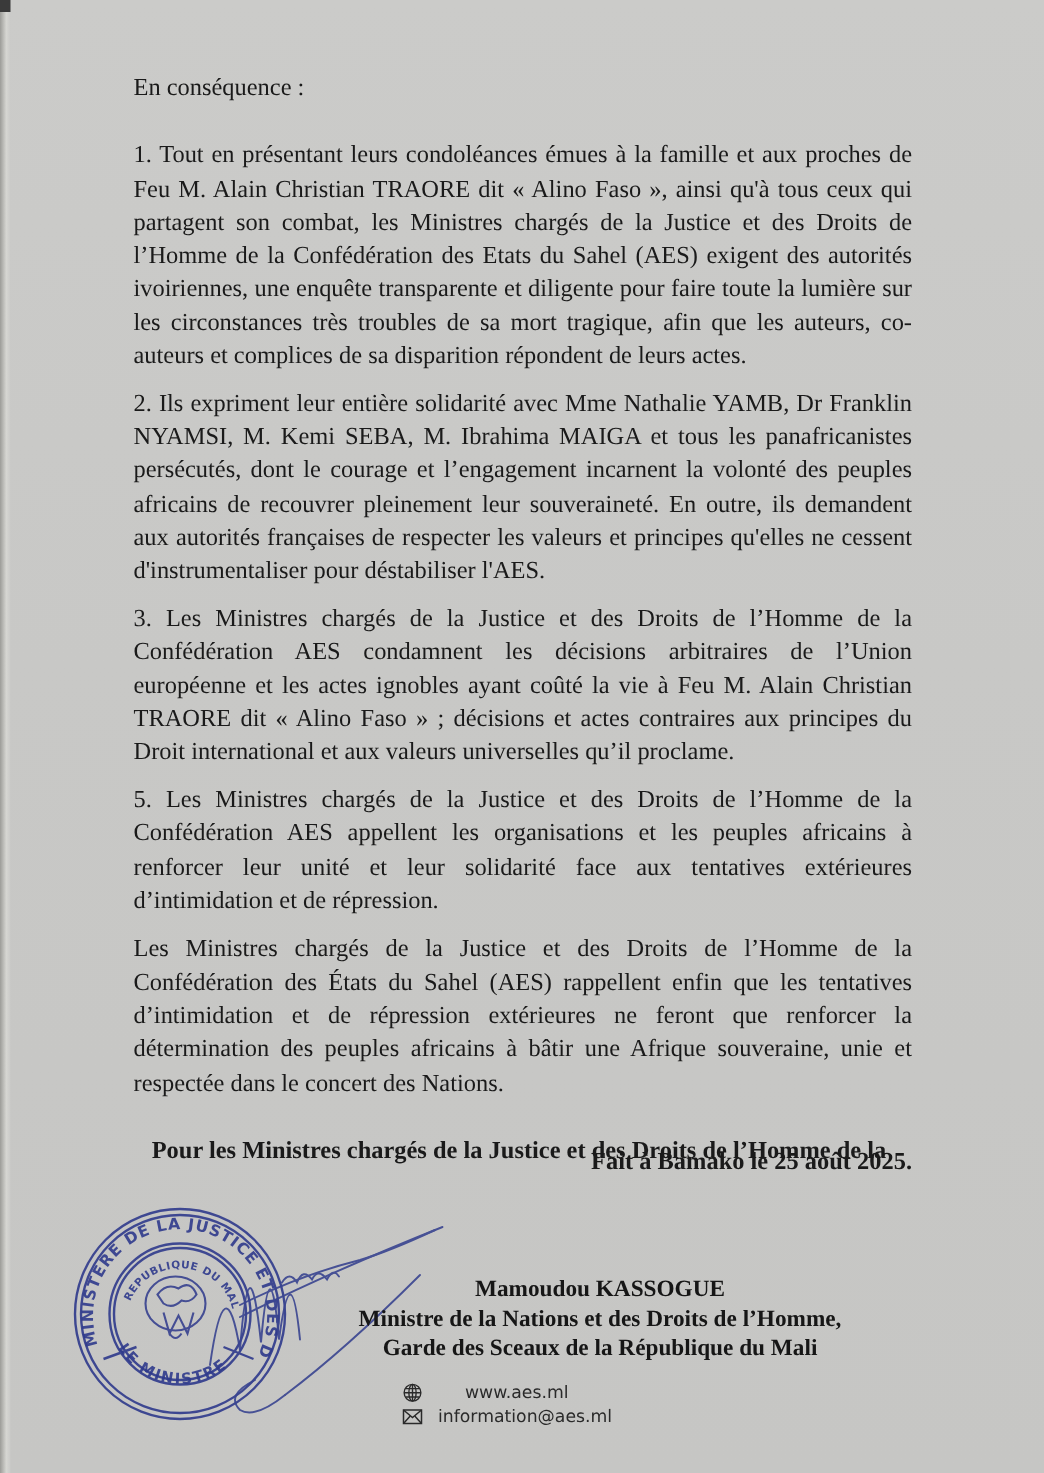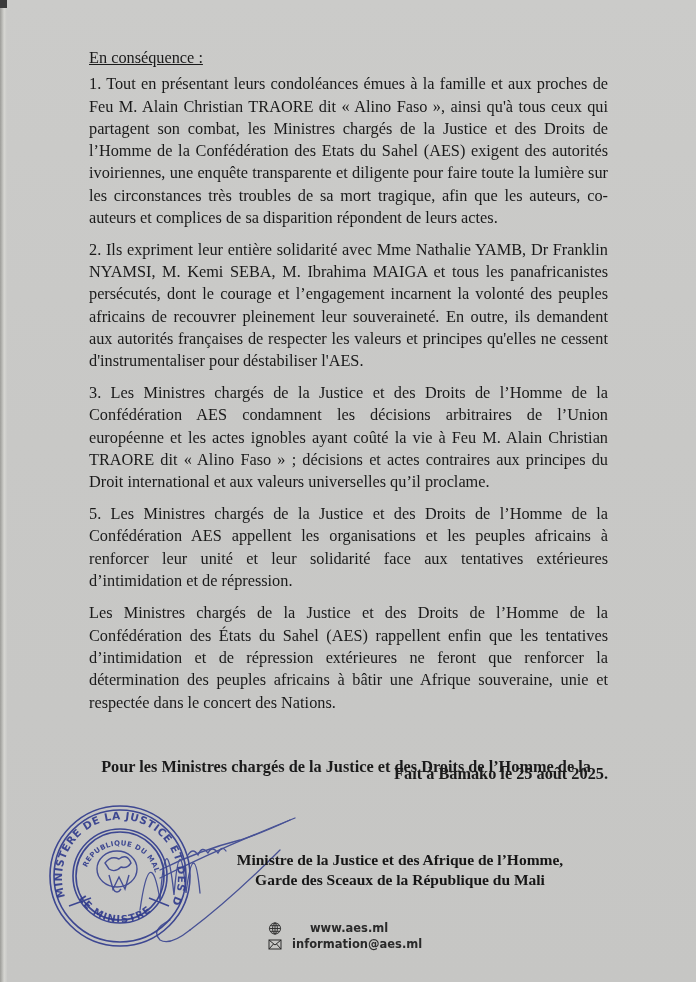--- a/index.html
+++ b/index.html
@@ -38,21 +38,21 @@
     left: 89px;
     top: 47px;
     width: 519px;
     font-size: 16.3px;
     line-height: 22.3px;
   }
   .para {
     margin: 0 0 9.5px 0;
     text-align: justify;
   }
-  .para.first { margin-bottom: 4px; text-decoration: underline; }
+  .para.first { margin-bottom: 23px; }
   .para.p5 { margin-bottom: 10px; }
   .fait {
     position: absolute;
     left: 89px;
     top: 727px;
     width: 519px;
     text-align: right;
     font-weight: bold;
     font-size: 16.3px;
     line-height: 22px;
@@ -77,21 +77,21 @@
     font-weight: bold;
     font-size: 15.5px;
     line-height: 19.5px;
     color: #161616;
   }
   .contacts {
     position: absolute;
     left: 268px;
     top: 920px;
     font-family: "DejaVu Sans", "Liberation Sans", sans-serif;
-    font-weight: bold;
+    font-weight: normal;
     font-size: 11.5px;
     line-height: 16px;
     color: #2a2a2a;
   }
   .contact-row {
     display: flex;
     align-items: center;
     height: 16px;
   }
   .contact-row .icon {
@@ -171,21 +171,22 @@
       <path d="M40 110 q10 -70 20 -10 q6 -80 14 -5 q6 -70 12 -2 q8 -60 14 0"></path>
       <path d="M60 70 q40 -20 80 -30 q20 -6 50 -20"></path>
       <path d="M60 78 q60 -30 135 -60"></path>
       <path d="M88 55 q5 -8 10 0 q4 -10 10 -2 q4 -8 10 0 q4 -8 8 -2"></path>
       <path d="M90 130 q40 -30 90 -80"></path>
       <path d="M70 120 q-20 10 -10 20 q10 6 30 -10"></path>
     </g>
   </svg>
 
   <div class="signatory">
-    <div>Ministre de la Justice et des Afrique de l’Homme,</div>
+    <div>Mamoudou KASSOGUE</div>
+    <div>Ministre de la Nations et des Droits de l’Homme,</div>
     <div>Garde des Sceaux de la République du Mali</div>
   </div>
 
   <div class="contacts">
     <div class="contact-row">
       <svg class="icon" viewBox="0 0 14 14">
         <g fill="none" stroke="#2a2a2a" stroke-width="1">
           <circle cx="7" cy="7" r="6"></circle>
           <ellipse cx="7" cy="7" rx="2.6" ry="6"></ellipse>
           <line x1="1" y1="7" x2="13" y2="7"></line>

